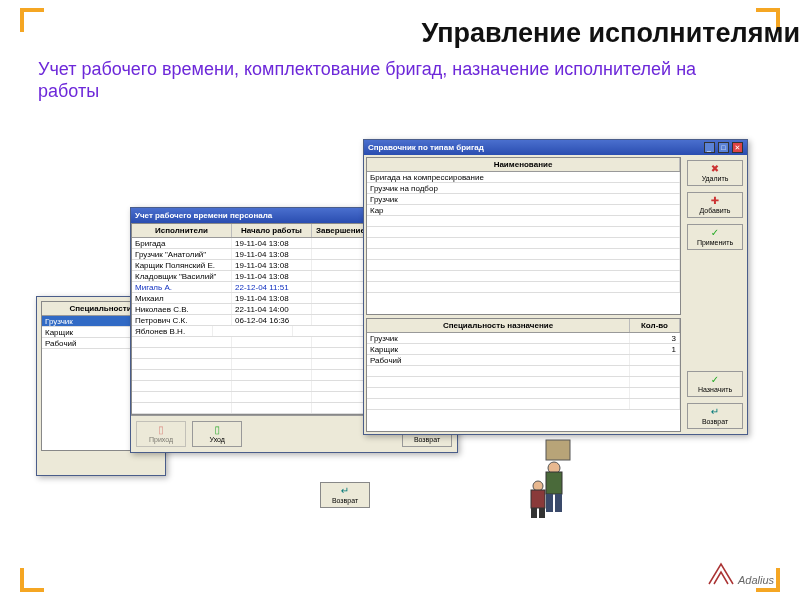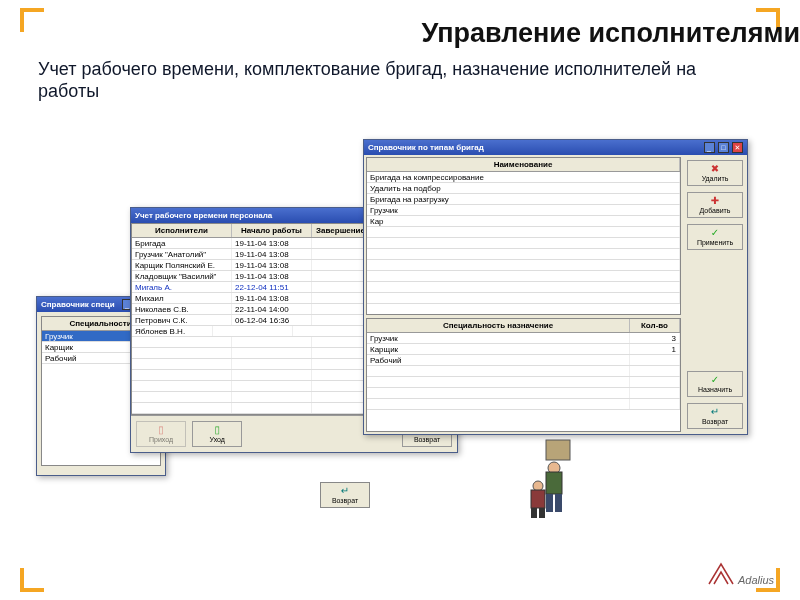--- a/index.html
+++ b/index.html
@@ -4,21 +4,21 @@
 <style>
   * { box-sizing: border-box; margin: 0; padding: 0; }
   body { width: 800px; height: 600px; background: #fff; font-family: Arial, sans-serif; position: relative; overflow: hidden; }
   .frame { position: absolute; top: 8px; left: 20px; right: 20px; bottom: 8px; }
   .corner { position: absolute; width: 24px; height: 24px; }
   .corner.tl { top: 0; left: 0; border-top: 4px solid #f5a623; border-left: 4px solid #f5a623; }
   .corner.tr { top: 0; right: 0; border-top: 4px solid #f5a623; border-right: 4px solid #f5a623; }
   .corner.bl { bottom: 0; left: 0; border-bottom: 4px solid #f5a623; border-left: 4px solid #f5a623; }
   .corner.br { bottom: 0; right: 0; border-bottom: 4px solid #f5a623; border-right: 4px solid #f5a623; }
   .slide-title { position: absolute; top: 18px; left: 0; right: 0; text-align: right; font-size: 27px; font-weight: bold; color: #111; }
-  .slide-sub { position: absolute; top: 58px; left: 38px; right: 38px; font-size: 18px; line-height: 1.24; color: #0f172a; }
+  .slide-sub { position: absolute; top: 58px; left: 38px; right: 38px; font-size: 18px; line-height: 1.24; color: #6d28d9; }
   .win { position: absolute; border: 1px solid #4a5d8a; background: #ece9d8; box-shadow: 2px 2px 6px rgba(0,0,0,.3); font-size: 8px; }
   .win .titlebar { background: linear-gradient(#4a6fce,#2a4db0); color: #fff; height: 15px; line-height: 15px; padding: 0 4px; display: flex; justify-content: space-between; align-items: flex-end; }
   .titlebar .t { font-weight: bold; font-size: 8px; }
   .titlebar .btns span { display: inline-block; width: 11px; height: 11px; background: #d44; border: 1px solid #333; margin-left: 1px; font-size: 7px; text-align: center; line-height: 9px; color:#fff;}
   .titlebar .btns span.min{background:#5b82d6;}
   .titlebar .btns span.max{background:#5b82d6;}
   .grid { background: #fff; border: 1px solid #888; }
   .grid-head { display: flex; background: #ece9d8; border-bottom: 1px solid #999; }
   .grid-head div { padding: 2px 3px; border-right: 1px solid #bbb; font-weight: bold; font-size: 8px; text-align: center; }
   .grid-row { display: flex; border-bottom: 1px solid #ddd; height: 11px; }
@@ -54,28 +54,20 @@
   <div class="corner tl"></div>
     <div class="corner tr"></div>
     <div class="corner bl"></div>
     <div class="corner br"></div>
 </div>
 
 <div class="slide-title">Управление исполнителями</div>
 <div class="slide-sub">Учет рабочего времени, комплектование бригад, назначение исполнителей на работы</div>
 
 <div id="w1" class="win">
-  <div class="titlebar">
-    <span class="t">Справочник специ</span>
-    <span class="btns">
-      <span class="min">_</span>
-      <span class="max">□</span>
-      <span>✕</span>
-    </span>
-  </div>
   <div class="body">
     <div class="grid" style="height:150px">
       <div class="grid-head">
           <div style="flex:1">Специальности</div>
         </div>
       <div class="grid-row sel">
           <div style="flex:1">Грузчик</div>
         </div>
       <div class="grid-row">
           <div style="flex:1">Карщик</div>
@@ -230,24 +222,21 @@
     <div class="left">
       <div class="grid" style="flex:1.4">
         <div class="grid-head">
             <div style="flex:1">Наименование</div>
           </div>
         <div id="w3top">
             <div class="grid-row">
               <div style="flex:1">Бригада на компрессирование</div>
             </div>
             <div class="grid-row">
-              <div style="flex:1">Удалить на подбор</div>
-            </div>
-            <div class="grid-row">
-              <div style="flex:1">Бригада на разгрузку</div>
+              <div style="flex:1">Грузчик на подбор</div>
             </div>
             <div class="grid-row">
               <div style="flex:1">Грузчик</div>
             </div>
             <div class="grid-row">
               <div style="flex:1">Кар</div>
             </div>
             <div class="grid-row">
               <div style="flex:1"></div>
             </div>

